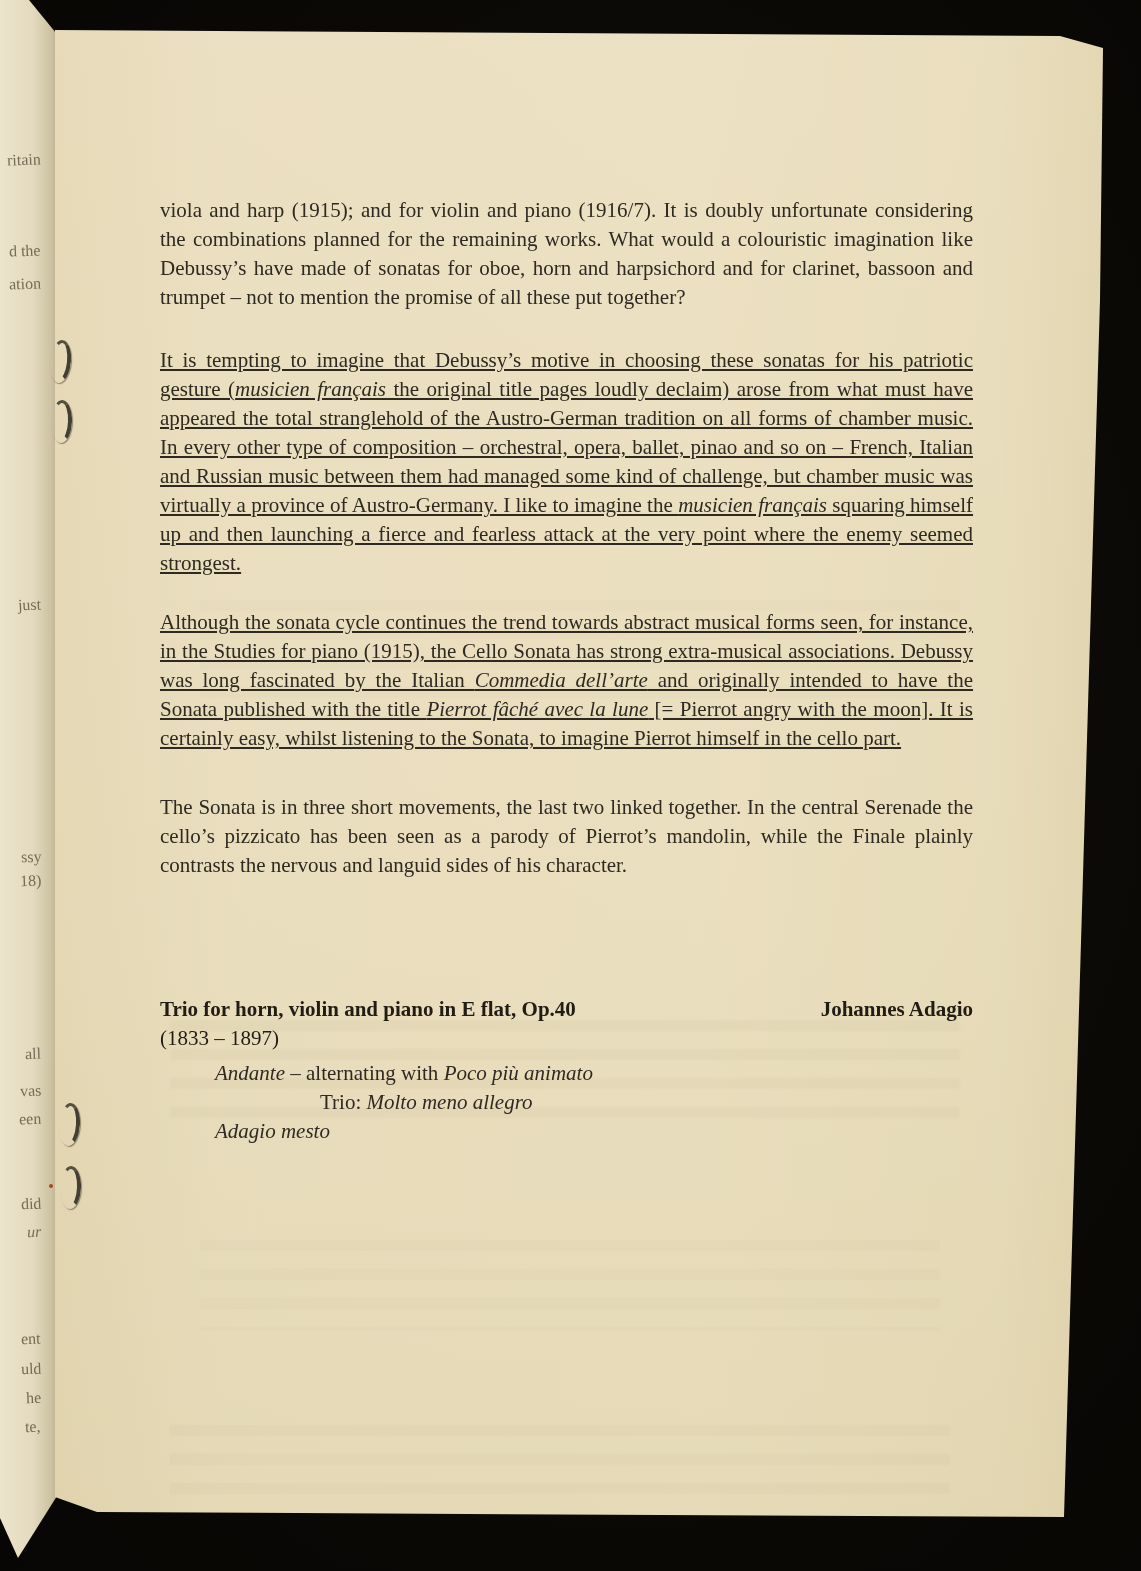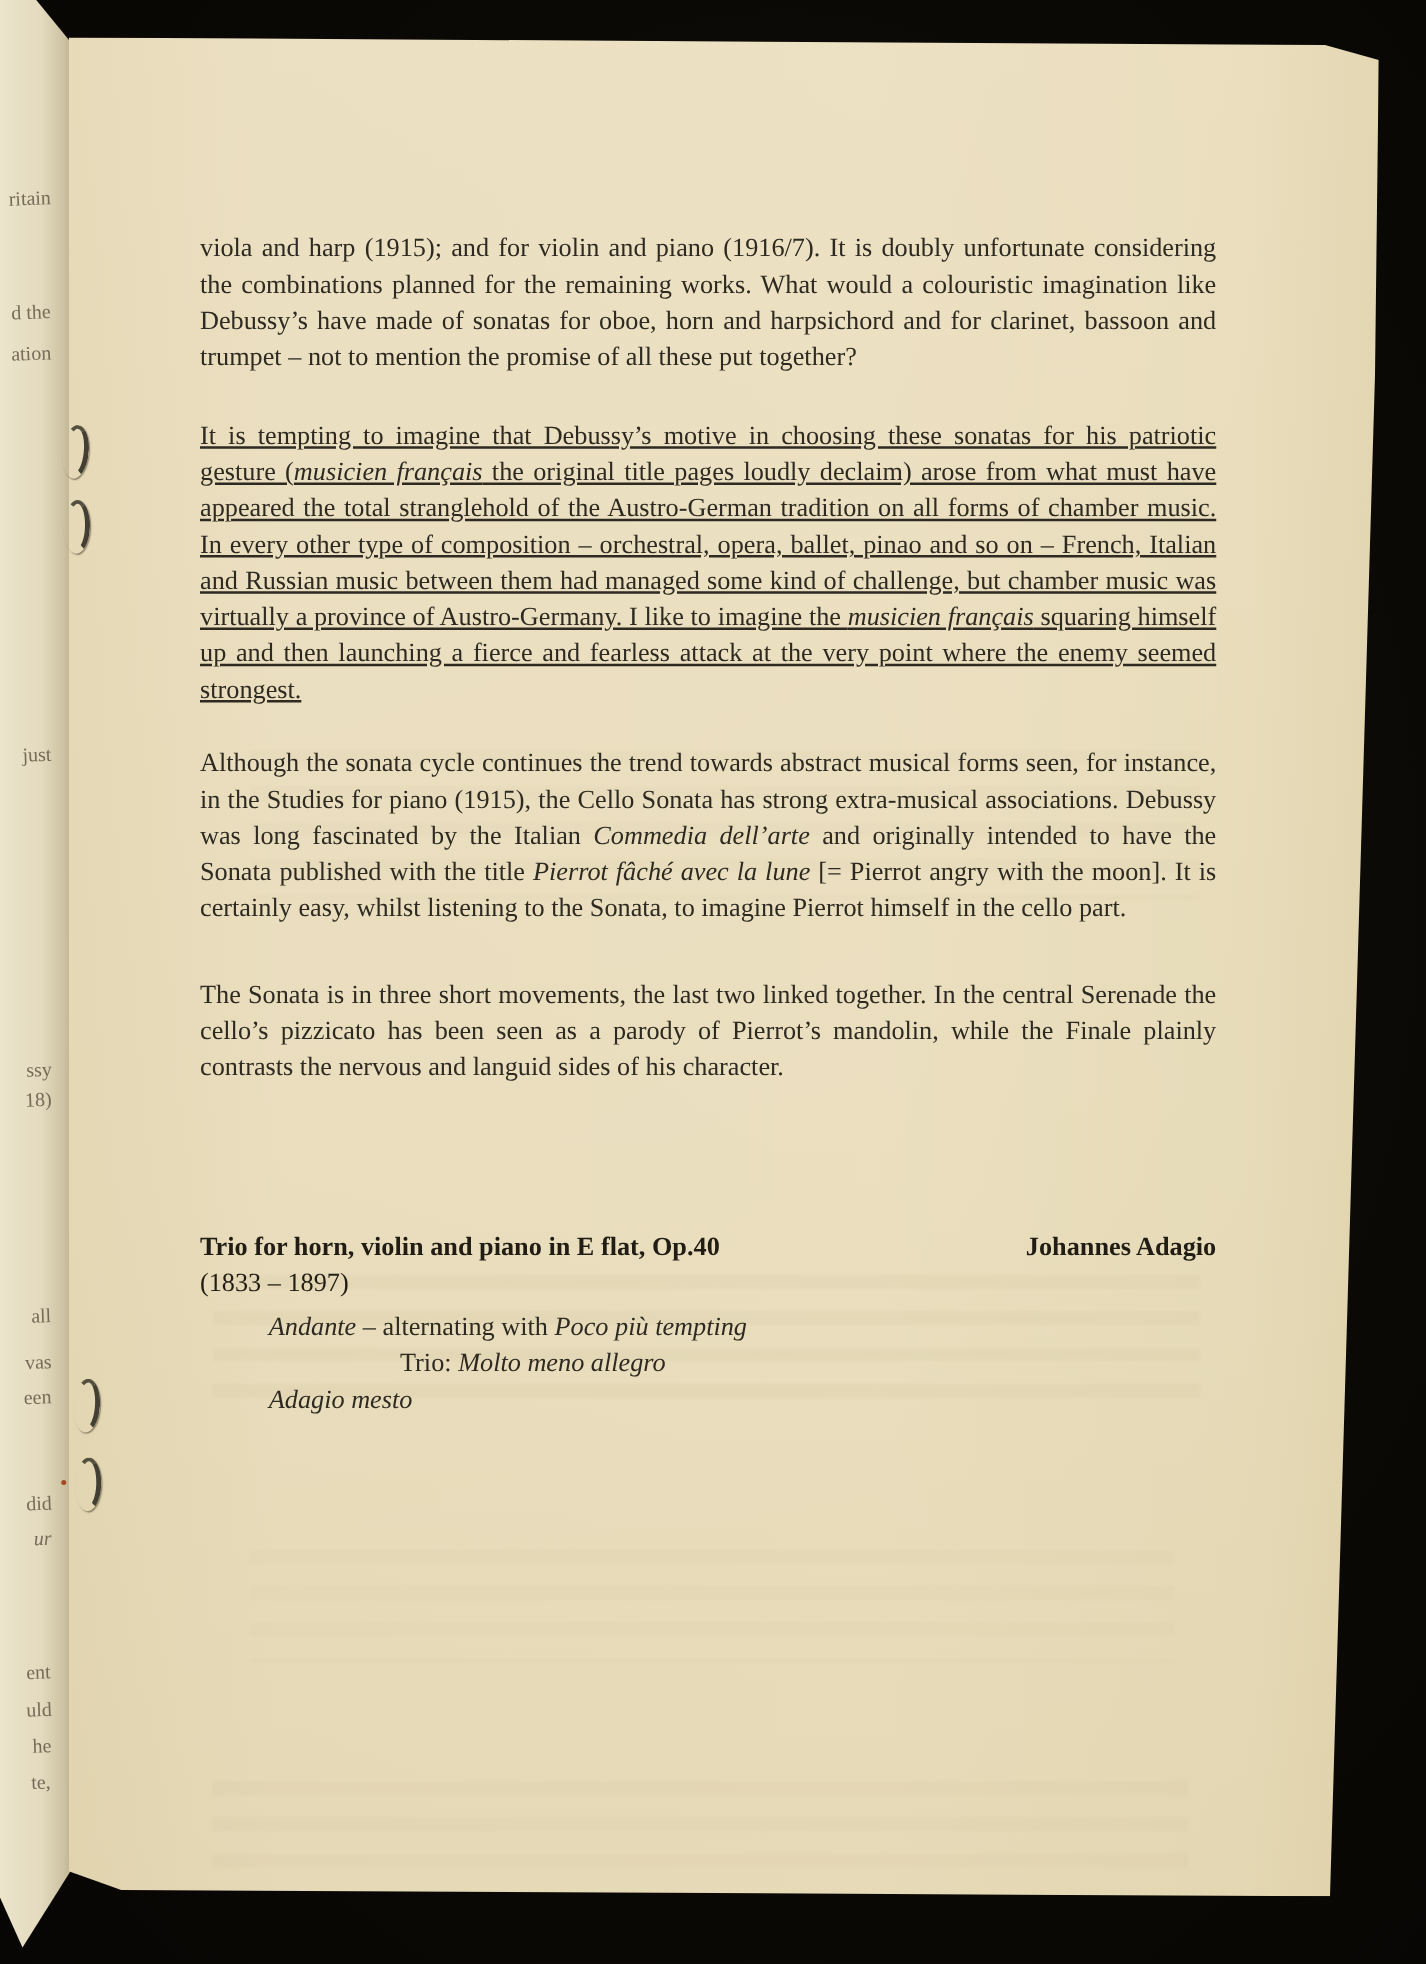--- a/index.html
+++ b/index.html
@@ -30,25 +30,25 @@
   .bleed.b3{left:200px;top:1240px;width:740px;height:90px;opacity:.35;}
   .bleed.b4{left:170px;top:1425px;width:780px;height:75px;opacity:.4;}
 
   
   .staple{position:absolute;width:13px;height:36px;border:4px solid transparent;
     border-right:4px solid #433f34;border-top:3px solid #55503f;border-radius:50%;
     box-shadow:1px 1px 1px rgba(60,50,30,.5);}
   .rust{position:absolute;width:4px;height:4px;border-radius:50%;background:#a5491f;}
 
   
-  .text-block{position:absolute;left:160px;top:184px;width:813px;color:#2e2a21;
+  .text-block{position:absolute;left:160px;top:196px;width:813px;color:#2e2a21;
     font-size:21px;line-height:29px;}
   .para{margin:0 0 34px 0;text-align:justify;}
   .para.p2{margin-bottom:30px;text-decoration:underline;}
-  .para.p3{margin-bottom:40px;}
+  .para.p3{margin-bottom:40px;text-decoration:underline;}
   .para.p4{margin-bottom:0;}
   .it{font-style:italic;}
 
   .work-header{margin-top:115px;font-weight:bold;color:#221d14;}
   .work-title-row{display:flex;justify-content:space-between;}
   .composer-dates{text-align:left;font-weight:normal;padding-right:6px;}
 
   .movements{margin-top:6px;}
   .mv{white-space:nowrap;}
   .mv.indent1{padding-left:55px;}
@@ -94,21 +94,21 @@
 
       <div class="work-header">
         <div class="work-title-row">
           <span>Trio for horn, violin and piano in E flat, Op.40</span>
           <span>Johannes Adagio</span>
         </div>
         <div class="composer-dates">(1833 – 1897)</div>
       </div>
 
       <div class="movements" id="movements">
-          <div class="mv indent1"><span class="it">Andante</span><span> – alternating with </span><span class="it">Poco più tempting</span></div>
+          <div class="mv indent1"><span class="it">Andante</span><span> – alternating with </span><span class="it">Poco più animato</span></div>
           <div class="mv indent2"><span>Trio: </span><span class="it">Molto meno allegro</span></div>
           <div class="mv indent1"><span class="it">Adagio mesto</span></div>
         </div>
 
     </div>
   </div>
 
   <div class="staple" style="left:50px;top:340px;transform:rotate(6deg);"></div>
   <div class="staple" style="left:51px;top:400px;transform:rotate(2deg);"></div>
   <div class="staple" style="left:59px;top:1103px;transform:rotate(4deg);"></div>

